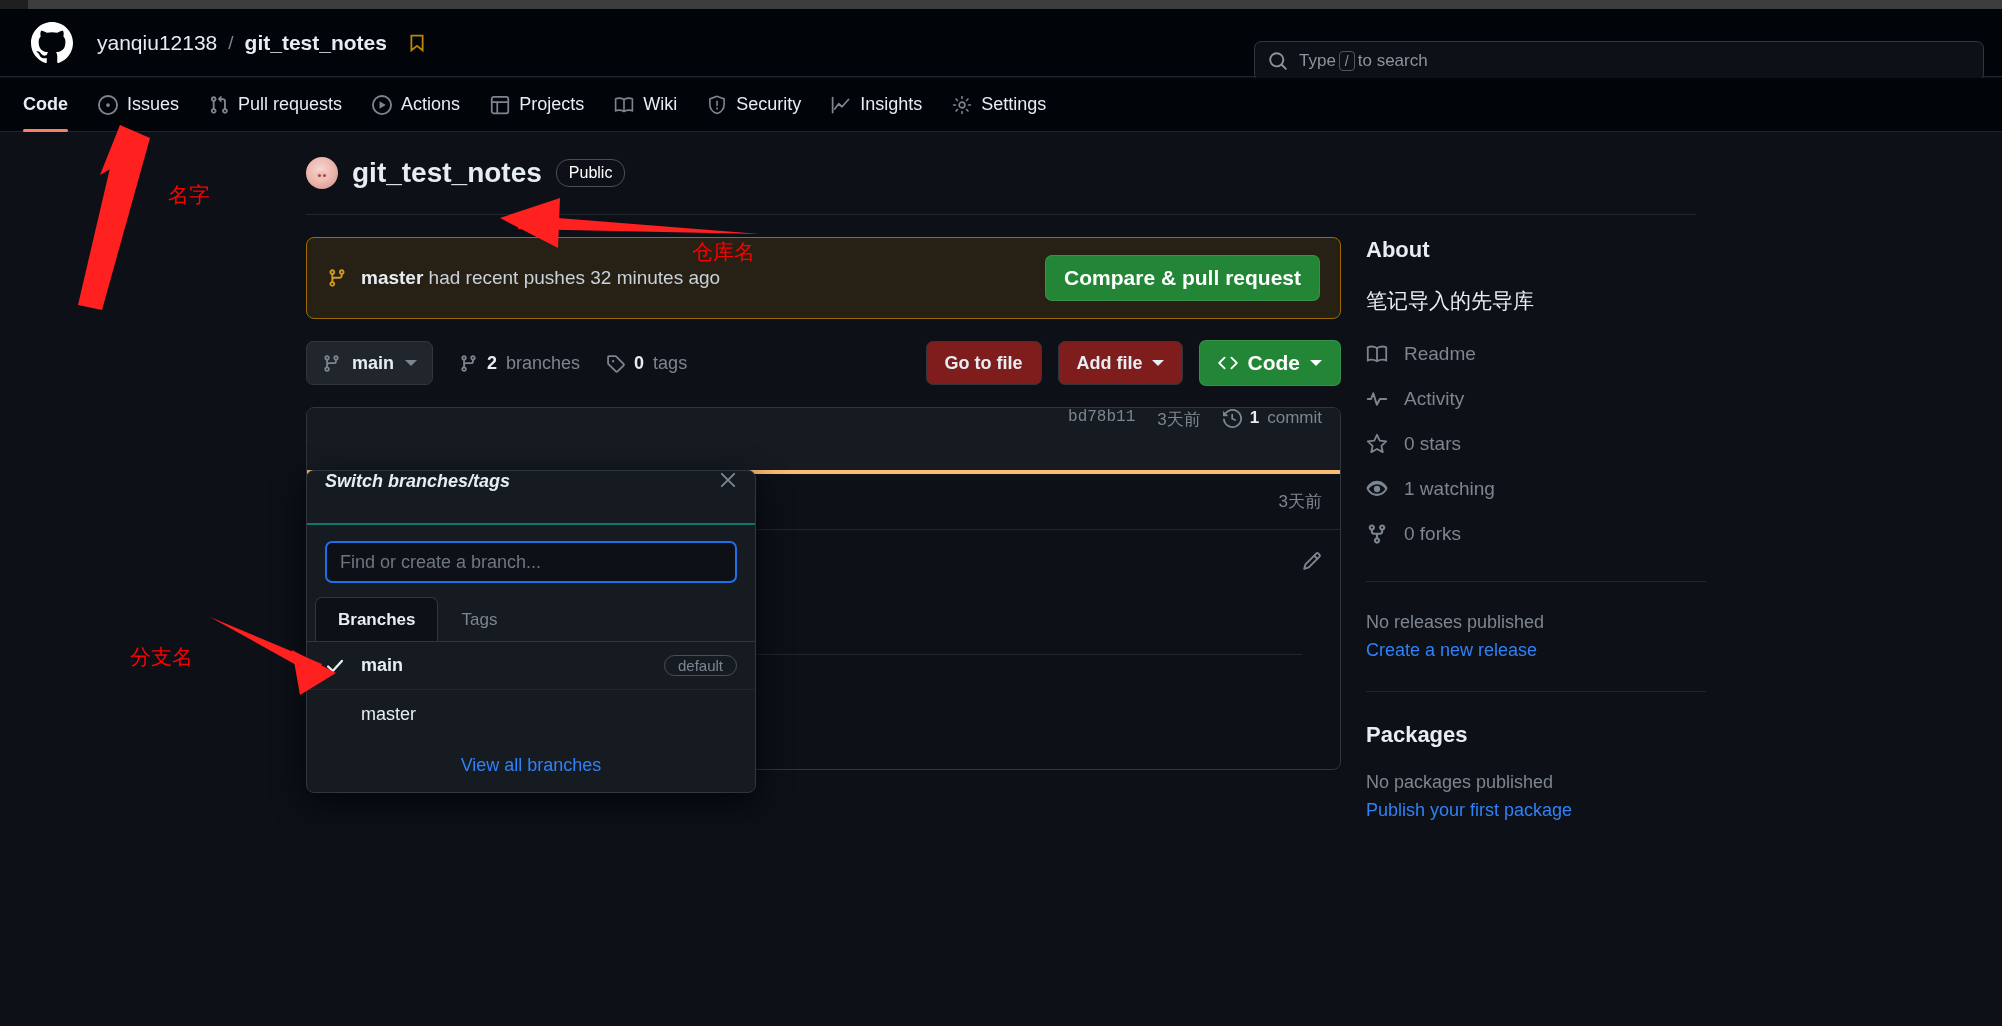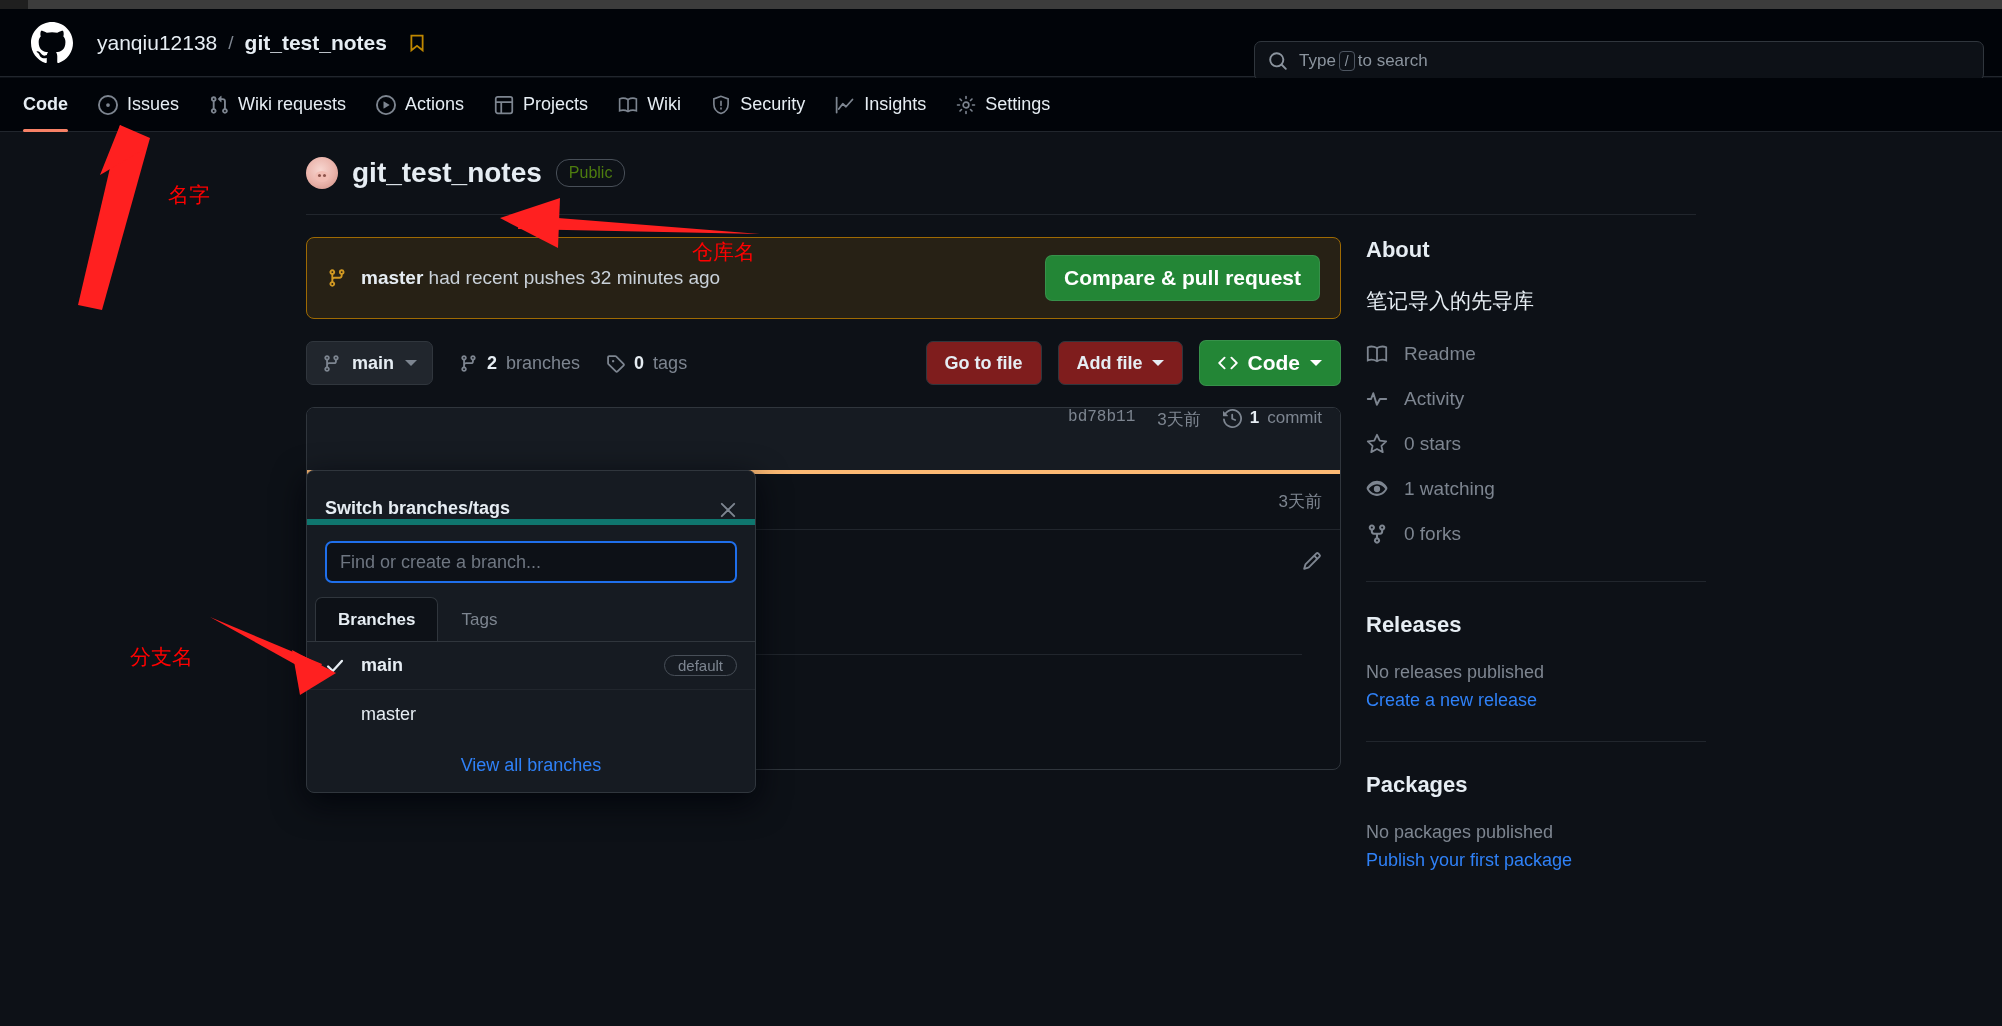--- a/index.html
+++ b/index.html
@@ -92,21 +92,21 @@
     background: #f2bdb4;
   }
   .repo-avatar::after {
     content: ""; position: absolute; left: 12px; top: 17px;
     width: 3px; height: 3px; border-radius: 50%;
     background: #8d544c; box-shadow: 5px 0 0 #8d544c;
   }
   .repo-heading { font-size: 28px; font-weight: bold; color: #e6edf3; }
   .visibility-badge {
     border: 1px solid #484f58; border-radius: 13px;
-    padding: 2px 12px; font-size: 16px; color: #4d7c0f;
+    padding: 2px 12px; font-size: 16px; color: #ffffff;
     line-height: 22px;
   }
   .title-divider {
     margin: 22px 306px 0 306px; height: 1px; background: #21262d;
   }
 
   
   .main-cols { display: flex; padding: 0 0 0 306px; margin-top: 22px; }
   .col-main { width: 1035px; flex: none; }
   .col-side { width: 340px; flex: none; margin-left: 25px; }
@@ -205,23 +205,24 @@
 
   
   .branch-dropdown {
     position: absolute; left: 306px; top: 470px;
     width: 450px; background: #161b22;
     border: 1px solid #30363d; border-radius: 8px;
     box-shadow: 0 10px 32px rgba(1,4,9,0.85);
     z-index: 40; overflow: hidden;
   }
   .bd-head {
-    height: 54px; display: flex; align-items: flex-end;
+    height: 54px; display: flex; align-items: flex-start;
     justify-content: space-between; padding: 0 18px;
-    border-bottom: 6px solid #0f766e;
+    border-bottom: 2px solid #0f766e;
+    font-style: italic;
   }
   .bd-title { font-size: 18px; font-weight: bold; color: #e6edf3; }
   .bd-close { color: #7d8590; cursor: pointer; width: 18px; height: 18px; }
   .bd-search { padding: 16px 18px 14px 18px; }
   .bd-input {
     width: 100%; height: 42px; border-radius: 7px;
     background: #0d1117; border: 2px solid #1f6feb;
     color: #e6edf3; font-size: 18px; padding: 0 13px;
     font-family: "Liberation Sans", sans-serif; outline: none;
   }
@@ -306,21 +307,21 @@
         <path d="M8 9.5a1.5 1.5 0 1 0 0-3 1.5 1.5 0 0 0 0 3Z"></path>
           <path d="M8 0a8 8 0 1 1 0 16A8 8 0 0 1 8 0ZM1.5 8a6.5 6.5 0 1 0 13 0 6.5 6.5 0 0 0-13 0Z"></path>
       </svg>
       <span class="lbl">Issues</span>
     </a>
 
     <a class="nav-item" href="#">
       <svg class="nav-icon" viewBox="0 0 16 16" fill="currentColor">
         <path d="M1.5 3.25a2.25 2.25 0 1 1 3 2.122v5.256a2.251 2.251 0 1 1-1.5 0V5.372A2.25 2.25 0 0 1 1.5 3.25Zm5.677-.177L9.573.677A.25.25 0 0 1 10 .854V2.5h1A2.5 2.5 0 0 1 13.5 5v5.628a2.251 2.251 0 1 1-1.5 0V5a1 1 0 0 0-1-1h-1v1.646a.25.25 0 0 1-.427.177L7.177 3.427a.25.25 0 0 1 0-.354ZM3.75 2.5a.75.75 0 1 0 0 1.5.75.75 0 0 0 0-1.5Zm0 9.5a.75.75 0 1 0 0 1.5.75.75 0 0 0 0-1.5Zm8.25.75a.75.75 0 1 0 1.5 0 .75.75 0 0 0-1.5 0Z"></path>
       </svg>
-      <span class="lbl">Wiki requests</span>
+      <span class="lbl">Pull requests</span>
     </a>
 
     <a class="nav-item" href="#">
       <svg class="nav-icon" viewBox="0 0 16 16" fill="currentColor">
         <path d="M8 0a8 8 0 1 1 0 16A8 8 0 0 1 8 0ZM1.5 8a6.5 6.5 0 1 0 13 0 6.5 6.5 0 0 0-13 0Zm4.879-2.773 4.264 2.559a.25.25 0 0 1 0 .428l-4.264 2.559A.25.25 0 0 1 6 10.559V5.442a.25.25 0 0 1 .379-.215Z"></path>
       </svg>
       <span class="lbl">Actions</span>
     </a>
 
     <a class="nav-item" href="#">
@@ -500,21 +501,20 @@
           <a class="side-item" href="#">
             <svg class="side-icon" viewBox="0 0 16 16" fill="currentColor">
               <path d="M5 5.372v.878c0 .414.336.75.75.75h4.5a.75.75 0 0 0 .75-.75v-.878a2.25 2.25 0 1 1 1.5 0v.878a2.25 2.25 0 0 1-2.25 2.25h-1.5v2.128a2.251 2.251 0 1 1-1.5 0V8.5h-1.5A2.25 2.25 0 0 1 3.5 6.25v-.878a2.25 2.25 0 1 1 1.5 0ZM5 3.25a.75.75 0 1 0-1.5 0 .75.75 0 0 0 1.5 0Zm6.75.75a.75.75 0 1 0 0-1.5.75.75 0 0 0 0 1.5Zm-3 8.75a.75.75 0 1 0-1.5 0 .75.75 0 0 0 1.5 0Z"></path>
             </svg>
             <span>0 forks</span>
           </a>
         </div>
 
         <div class="side-sep"></div>
 
-        <div class="side-h">Releases</div>
         <div class="side-note">No releases published</div>
         <a class="side-link" href="#">Create a new release</a>
 
         <div class="side-sep"></div>
 
         <div class="side-h">Packages</div>
         <div class="side-note">No packages published</div>
         <a class="side-link" href="#">Publish your first package</a>
       </div>
     </div>

